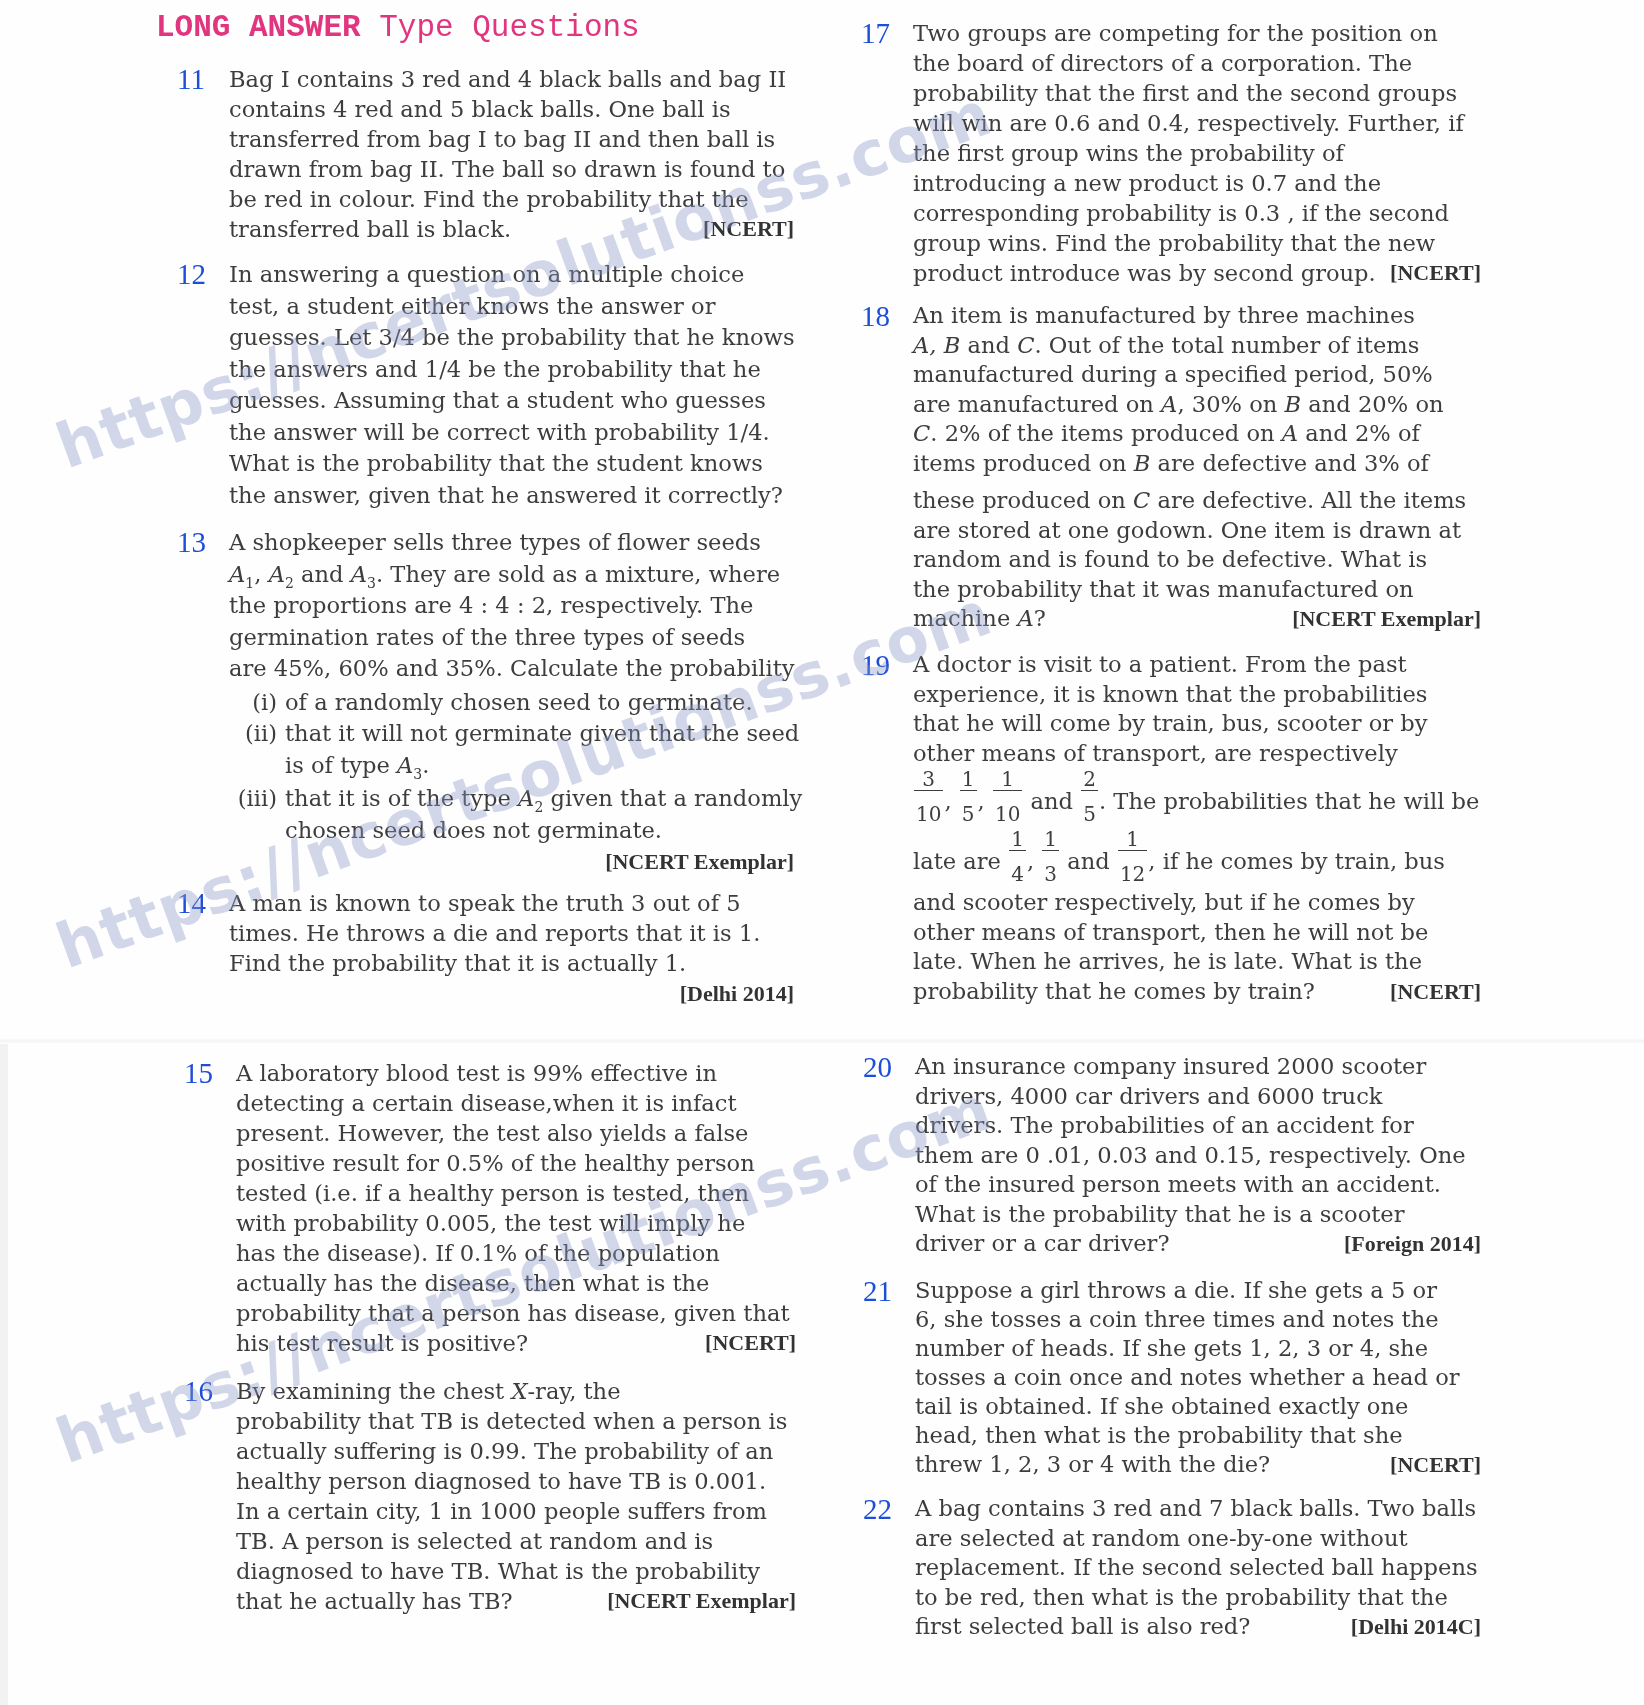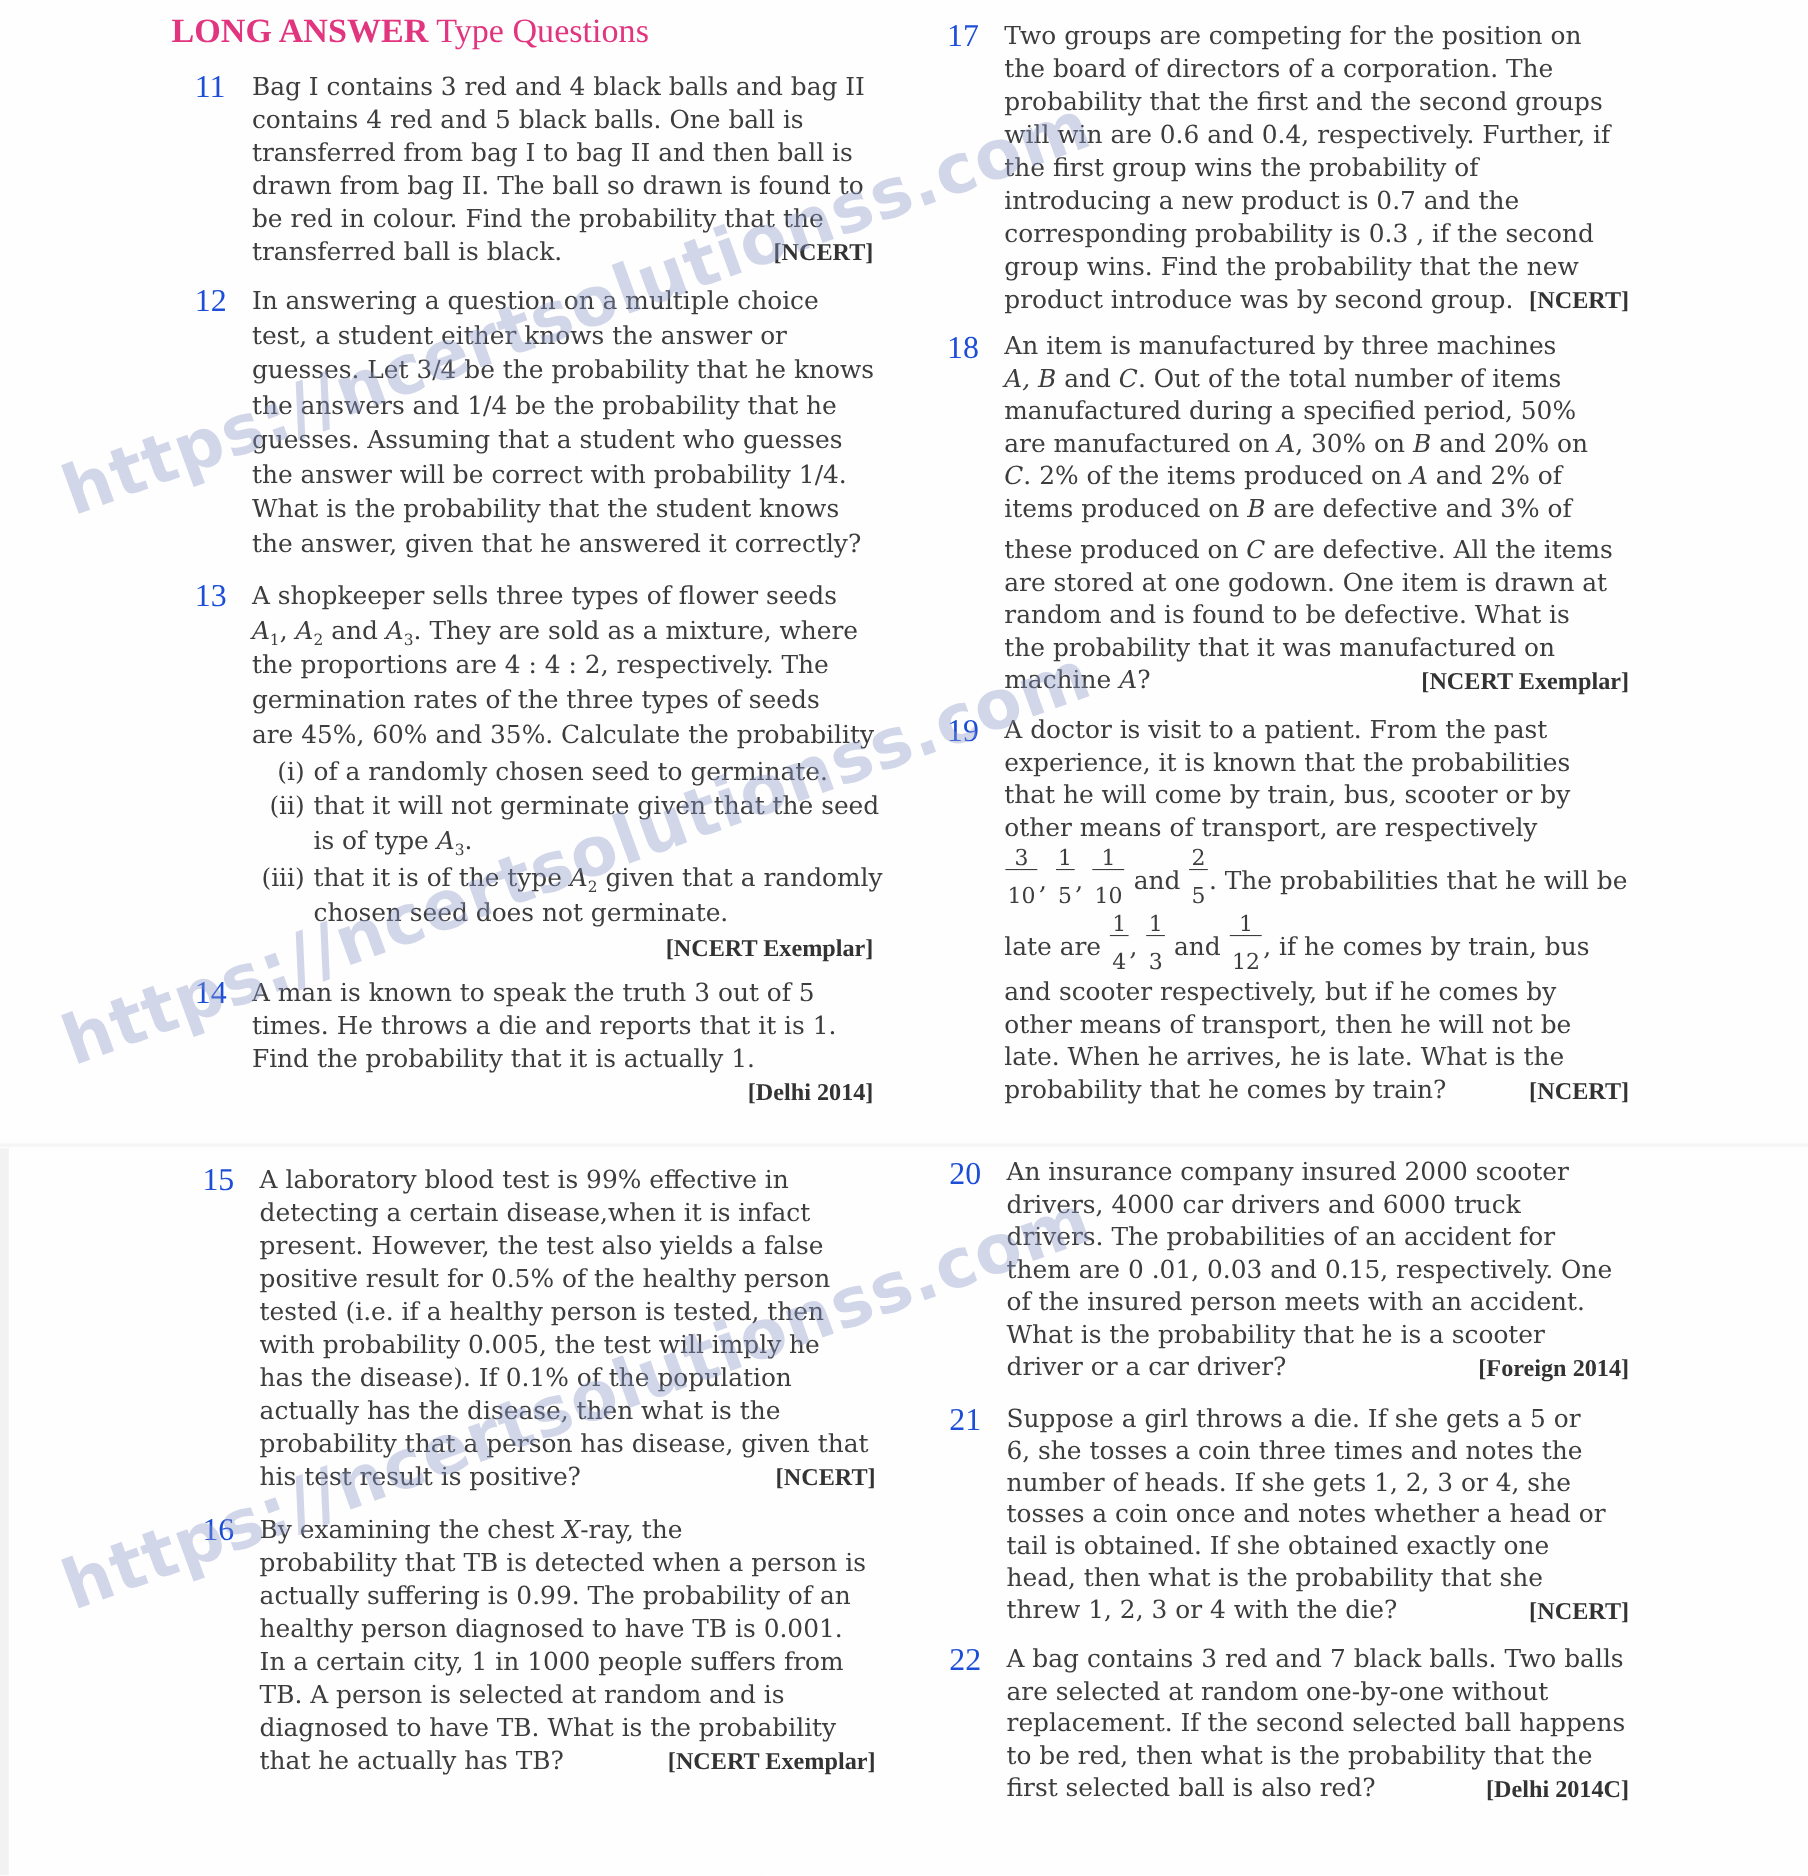--- a/index.html
+++ b/index.html
@@ -4,21 +4,21 @@
   <style>
     * { box-sizing: border-box; margin: 0; padding: 0; }
     html, body { width: 1644px; height: 1705px; background: #ffffff; overflow: hidden; }
     body { position: relative; font-family: "DejaVu Serif", "Liberation Serif", serif; color: #3a3a3a; }
 
     .page { position: absolute; left: 0; top: 0; width: 1644px; height: 1705px; background: #fefefe; }
     .seam { position: absolute; left: 0; top: 1038px; width: 1644px; height: 6px;
             background: linear-gradient(#ffffff, #f3f3f3, #ffffff); }
     .seam-edge { position: absolute; left: 0; top: 1044px; width: 8px; height: 661px; background: #f2f2f2; }
 
-    .heading { position: absolute; left: 156px; top: 10px; font-family: Liberation Serif, serif;
+    .heading { position: absolute; left: 156px; top: 10px; font-family: Liberation Mono, monospace;
                font-size: 31px; color: #e2357f; letter-spacing: 0px; }
     .heading .bold { font-weight: bold; }
 
     .q { position: absolute; font-family: "DejaVu Serif", serif; font-size: 22.6px; line-height: 30px;
          color: #3d3d3d; }
     .q .num { position: absolute; left: -52px; top: 0; width: 44px; text-align: left;
               font-family: "Liberation Serif", serif; font-size: 29px; color: #1d4ed8; line-height: 30px; }
     .q .line { display: block; white-space: nowrap; }
     .q .src { font-family: "Liberation Serif", serif; font-weight: bold; color: #333; font-size: 22px; }
     .q .right { float: right; }

